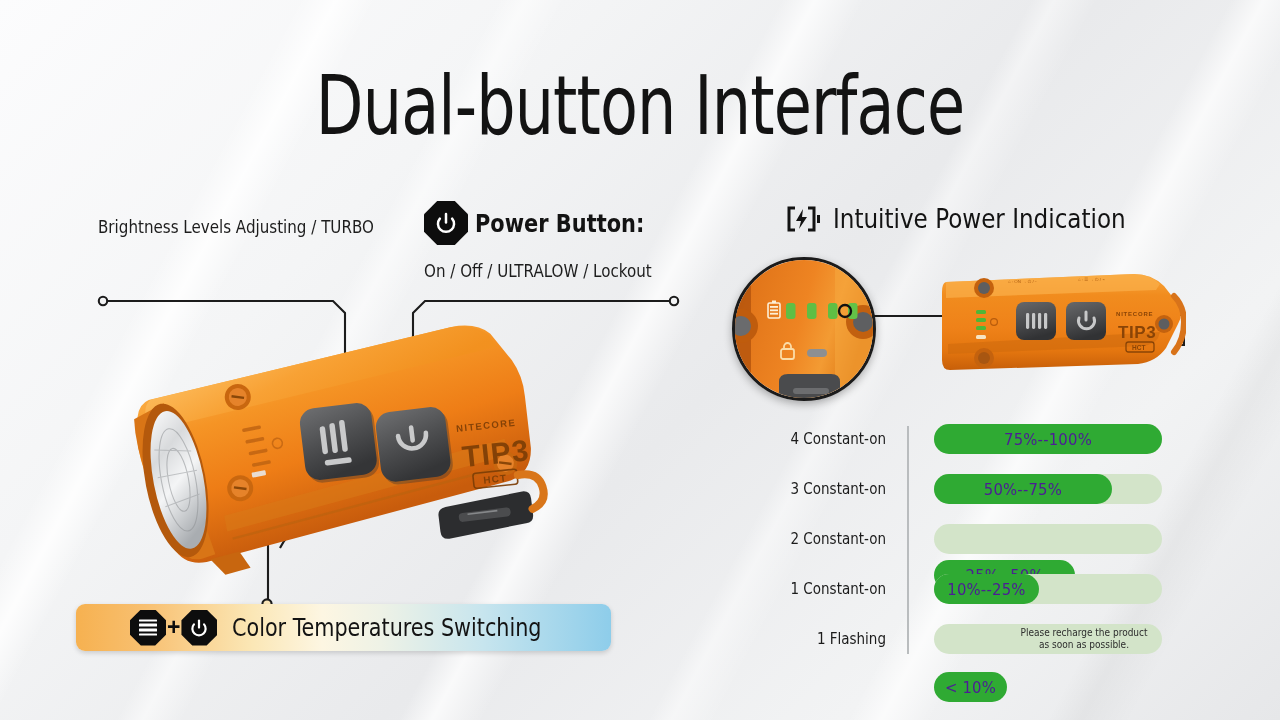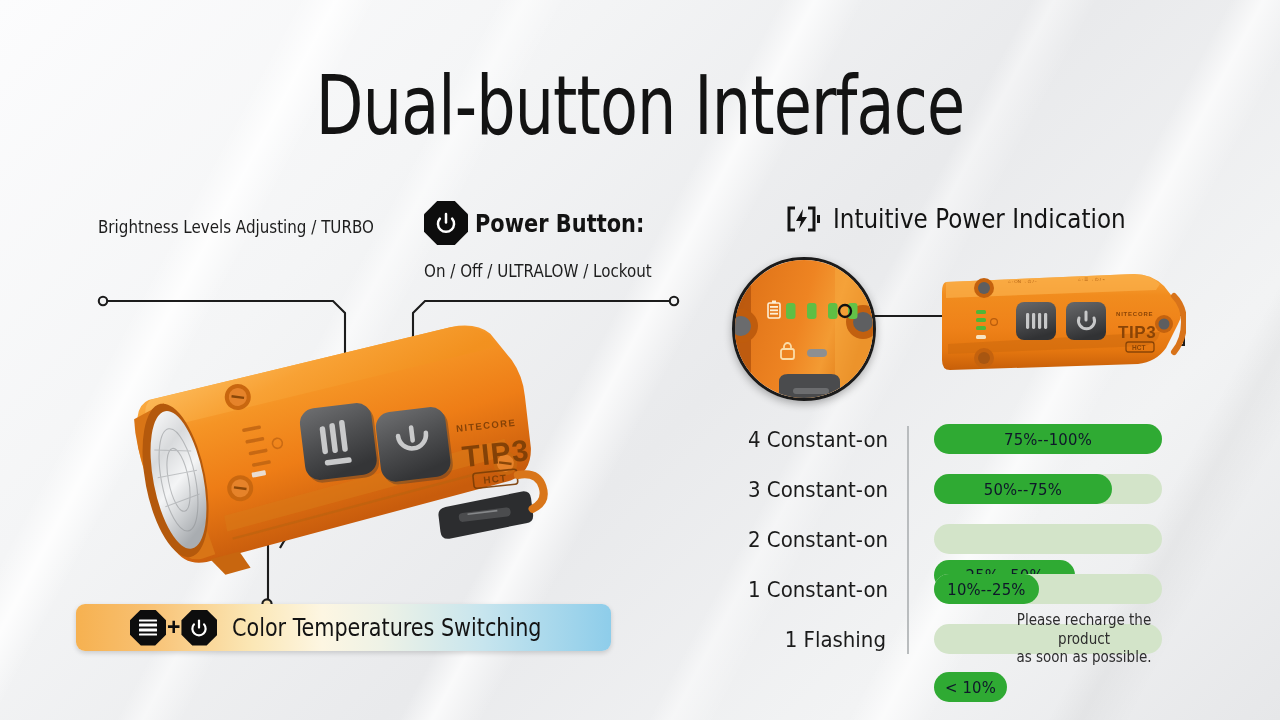--- a/index.html
+++ b/index.html
@@ -106,41 +106,41 @@
     box-shadow:0 3px 9px rgba(0,0,0,.30);
   }
   
   #torch-small { position:absolute; left:938px; top:266px; width:248px; height:112px; }
   
   #pi-table { position:absolute; left:748px; top:420px; width:420px; height:240px; }
   .pi-row { position:absolute; left:0; width:420px; height:30px; display:flex; align-items:center; }
   .pi-label {
     width:158px; text-align:right; padding-right:20px;
     font-family:"Liberation Sans Narrow","DejaVu Sans Condensed","Liberation Sans", sans-serif;
-    font-size:22px; color:#1b1b1b; white-space:nowrap;
+    font-size:15px; color:#1b1b1b; white-space:nowrap;
   }
   #pi-divider { position:absolute; left:159px; top:6px; width:2px; height:228px; background:#b9bcbe; }
   .pi-track {
     position:absolute; left:186px; height:30px; width:228px;
     border-radius:15px; background:#d3e4c9;
   }
   .pi-fill {
     position:absolute; left:0; top:0; height:30px; border-radius:15px;
     background:#2faa33;
     display:flex; align-items:center; justify-content:center;
   }
   .pi-fill span {
     font-family:"Liberation Sans Narrow","DejaVu Sans Condensed","Liberation Sans", sans-serif;
-    font-size:16.5px; color:#0f172a; white-space:nowrap; letter-spacing:.2px;
+    font-size:16.5px; color:#4c1d95; white-space:nowrap; letter-spacing:.2px;
   }
   #pi-note {
     position:absolute; left:74px; top:2px; width:152px; height:26px;
     display:flex; flex-direction:column; align-items:center; justify-content:center;
     font-family:"Liberation Sans Narrow","DejaVu Sans Condensed","Liberation Sans", sans-serif;
-    font-size:15px; color:#2d2d2d; line-height:1.25; text-align:center;
+    font-size:10px; color:#2d2d2d; line-height:1.25; text-align:center;
   }
 </style>
 </head>
 <body>
 
 <div id="bg-base"></div>
 <div id="bg-streaks"></div>
 
 <div id="title">Dual-button Interface</div>
 

